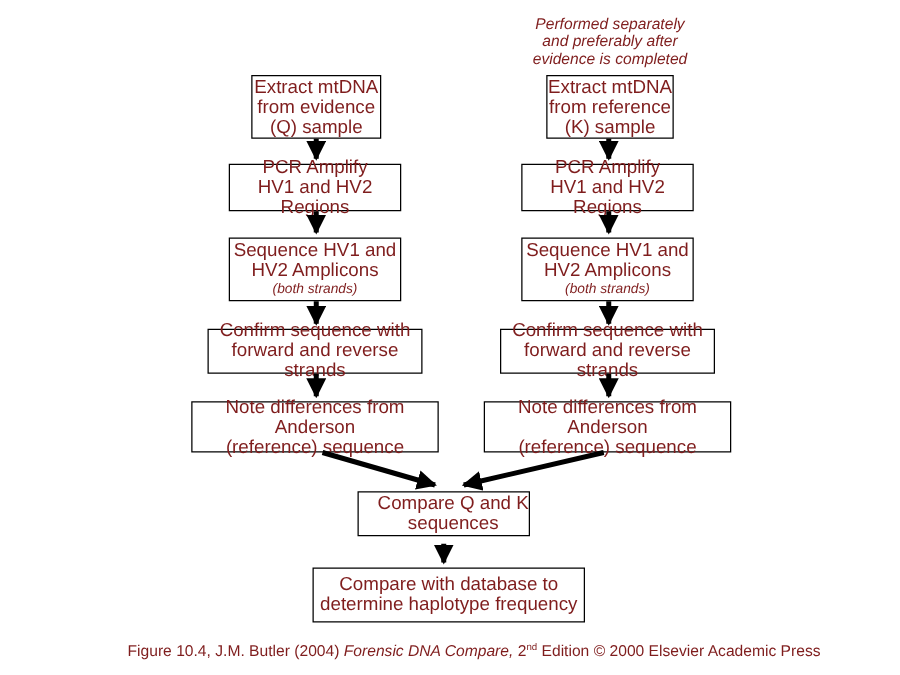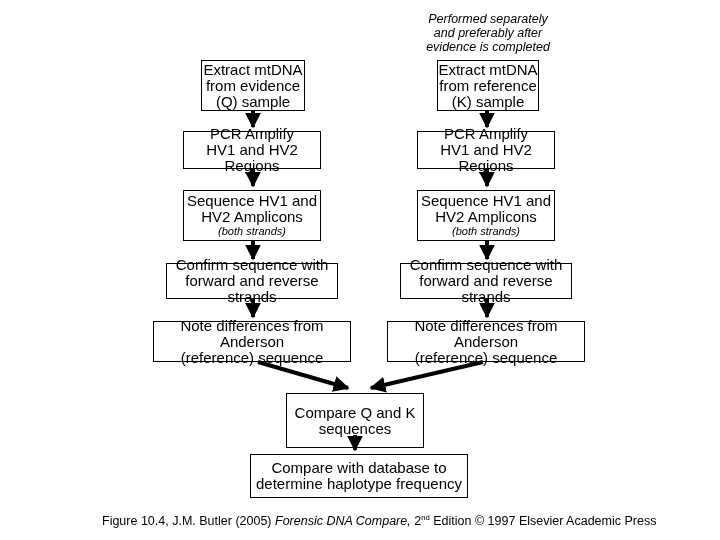--- a/index.html
+++ b/index.html
@@ -6,21 +6,21 @@
     margin: 0;
     padding: 0;
     background: #ffffff;
   }
   .slide {
     position: relative;
     width: 720px;
     height: 540px;
     background: #ffffff;
     font-family: "Liberation Sans", "DejaVu Sans", sans-serif;
-    color: #000000;
+    color: #7f1d1d;
     overflow: hidden;
   }
   .note {
     position: absolute;
     left: 405px;
     top: 12px;
     width: 166px;
     text-align: center;
     font-style: italic;
     font-size: 12.5px;
@@ -73,21 +73,21 @@
   #q-extract  { left: 201px; top:  60px; width: 104px; height: 51px; }
   #k-extract  { left: 437px; top:  60px; width: 102px; height: 51px; }
   #q-pcr      { left: 183px; top: 131px; width: 138px; height: 38px; }
   #k-pcr      { left: 417px; top: 131px; width: 138px; height: 38px; }
   #q-seq      { left: 183px; top: 190px; width: 138px; height: 51px; }
   #k-seq      { left: 417px; top: 190px; width: 138px; height: 51px; }
   #q-confirm  { left: 166px; top: 263px; width: 172px; height: 36px; }
   #k-confirm  { left: 400px; top: 263px; width: 172px; height: 36px; }
   #q-note     { left: 153px; top: 321px; width: 198px; height: 41px; }
   #k-note     { left: 387px; top: 321px; width: 198px; height: 41px; }
-  #compare-qk { left: 286px; top: 393px; width: 138px; height: 55px; }
+  #compare-qk { left: 286px; top: 393px; width: 138px; height: 36px; align-items: flex-end; }
   #compare-db { left: 250px; top: 454px; width: 218px; height: 44px; }
 </style>
 </head>
 <body>
 
 <div class="slide">
 
   <div class="note">Performed separately
 and preferably after
 evidence is completed</div>
@@ -163,16 +163,16 @@
     <line x1="487" y1="241" x2="487" y2="259" stroke="#000" stroke-width="4" marker-end="url(#ah)"></line>
     <line x1="487" y1="299" x2="487" y2="317" stroke="#000" stroke-width="4" marker-end="url(#ah)"></line>
 
     <line x1="258" y1="362" x2="348" y2="388" stroke="#000" stroke-width="4" marker-end="url(#ah)"></line>
     <line x1="483" y1="362" x2="371" y2="388" stroke="#000" stroke-width="4" marker-end="url(#ah)"></line>
 
     <line x1="355" y1="435" x2="355" y2="450" stroke="#000" stroke-width="4" marker-end="url(#ah)"></line>
   </svg>
 
   <div class="caption">
-    <span>Figure 10.4, J.M. Butler (2005) </span><span class="ital">Forensic DNA Compare,</span><span> 2</span><sup>nd</sup><span> Edition © 1997 Elsevier Academic Press</span>
+    <span>Figure 10.4, J.M. Butler (2004) </span><span class="ital">Forensic DNA Compare,</span><span> 2</span><sup>nd</sup><span> Edition © 2000 Elsevier Academic Press</span>
   </div>
 
 </div>
 
 </body></html>

